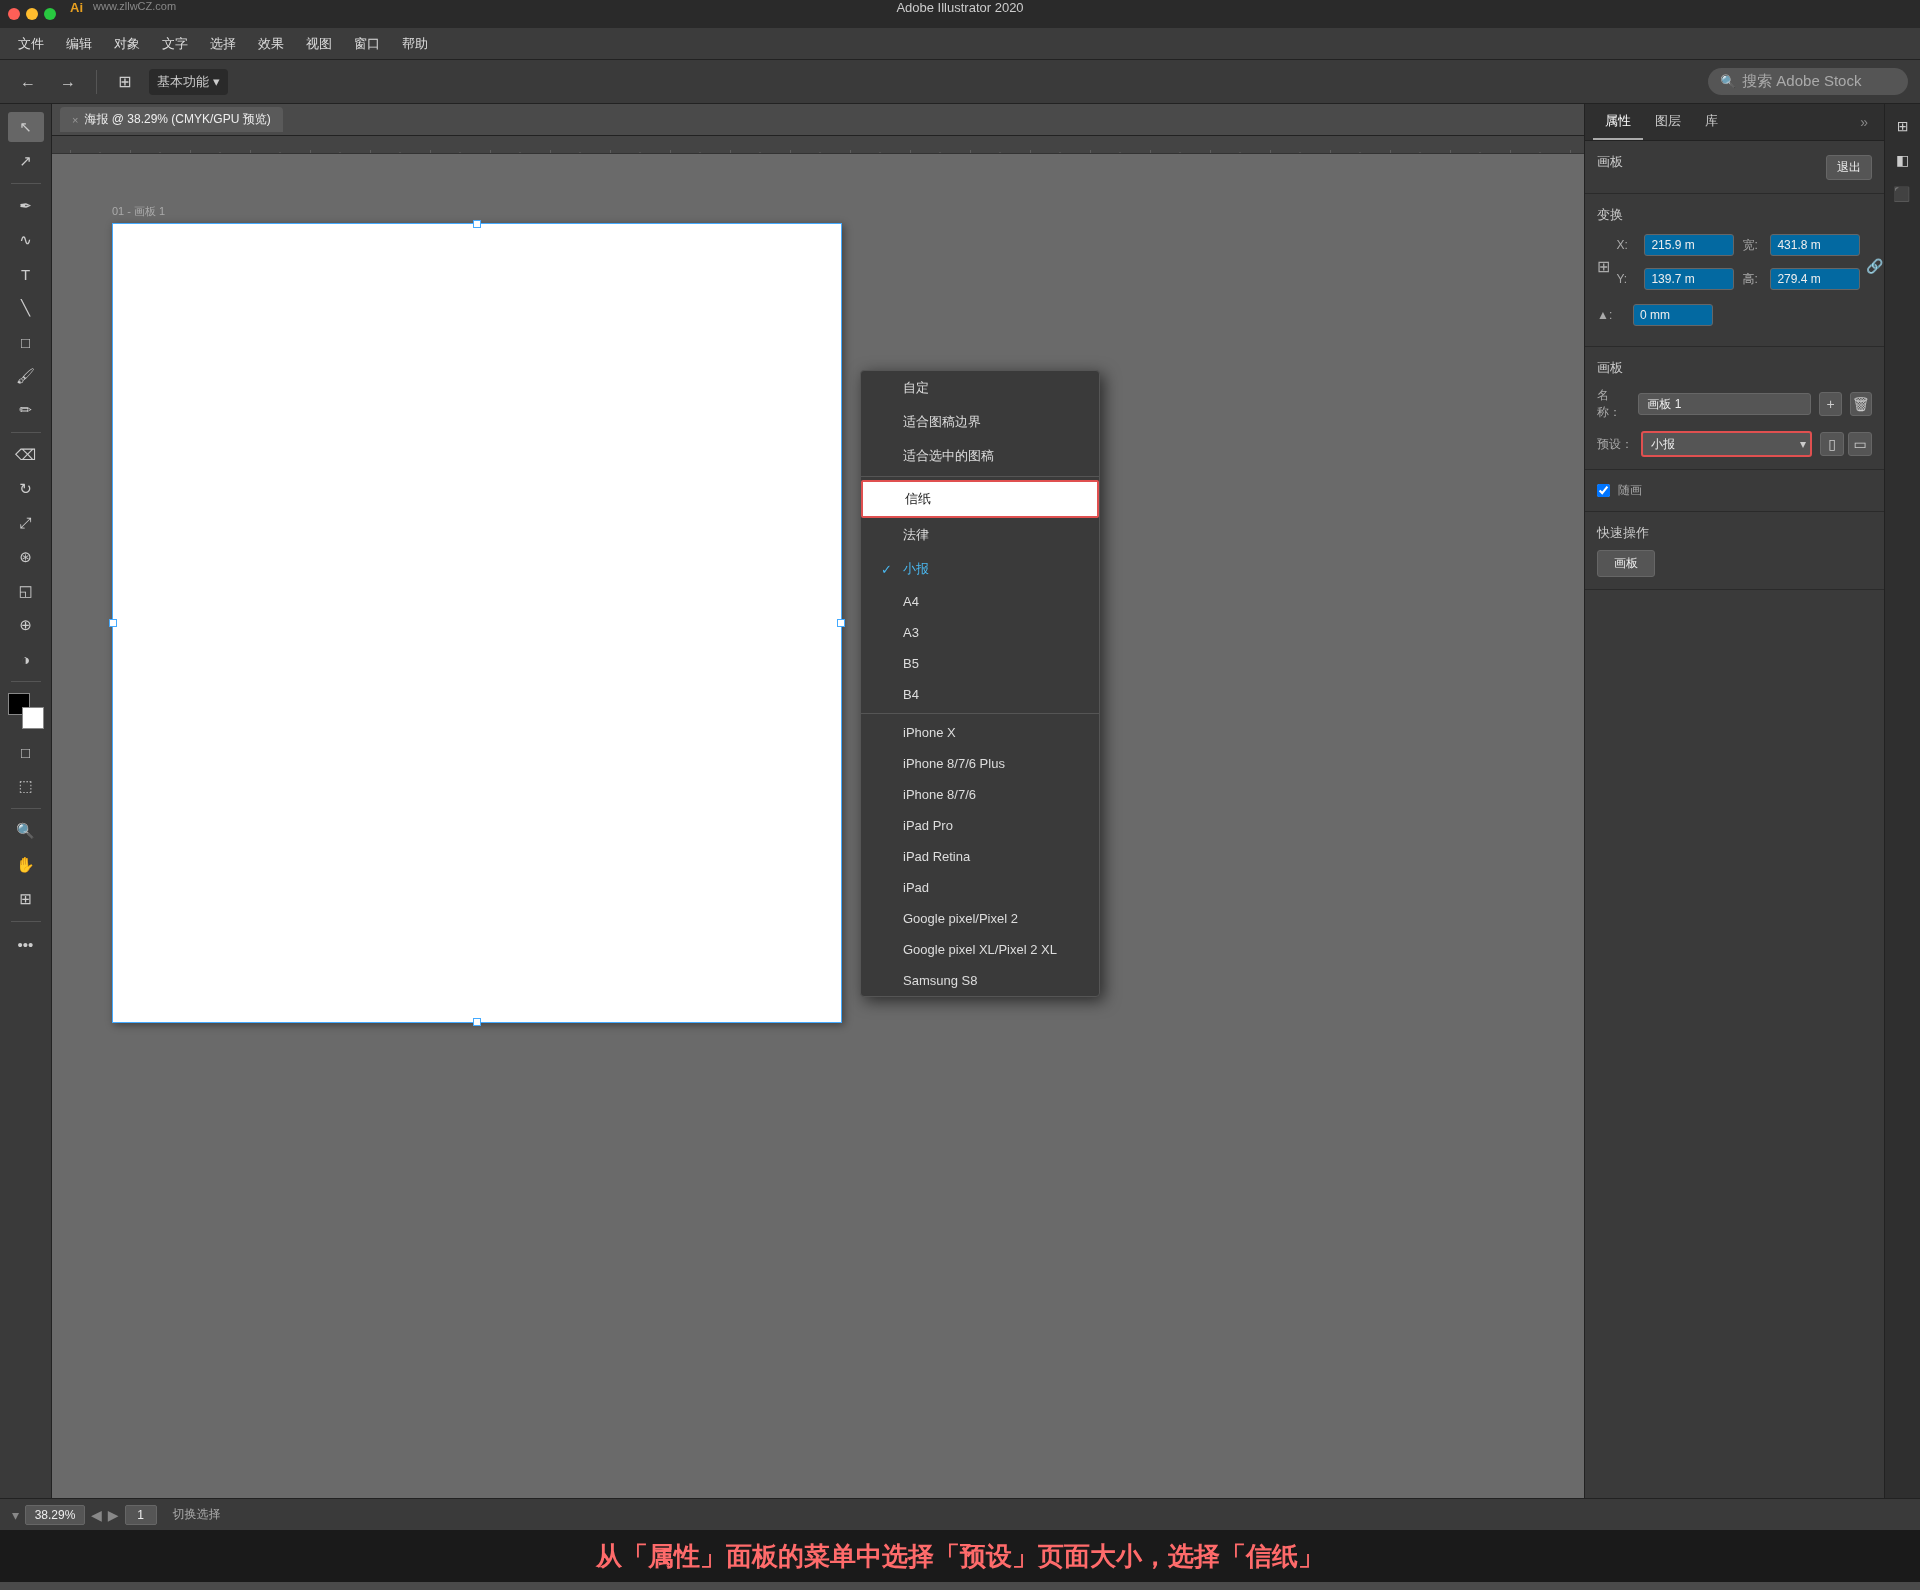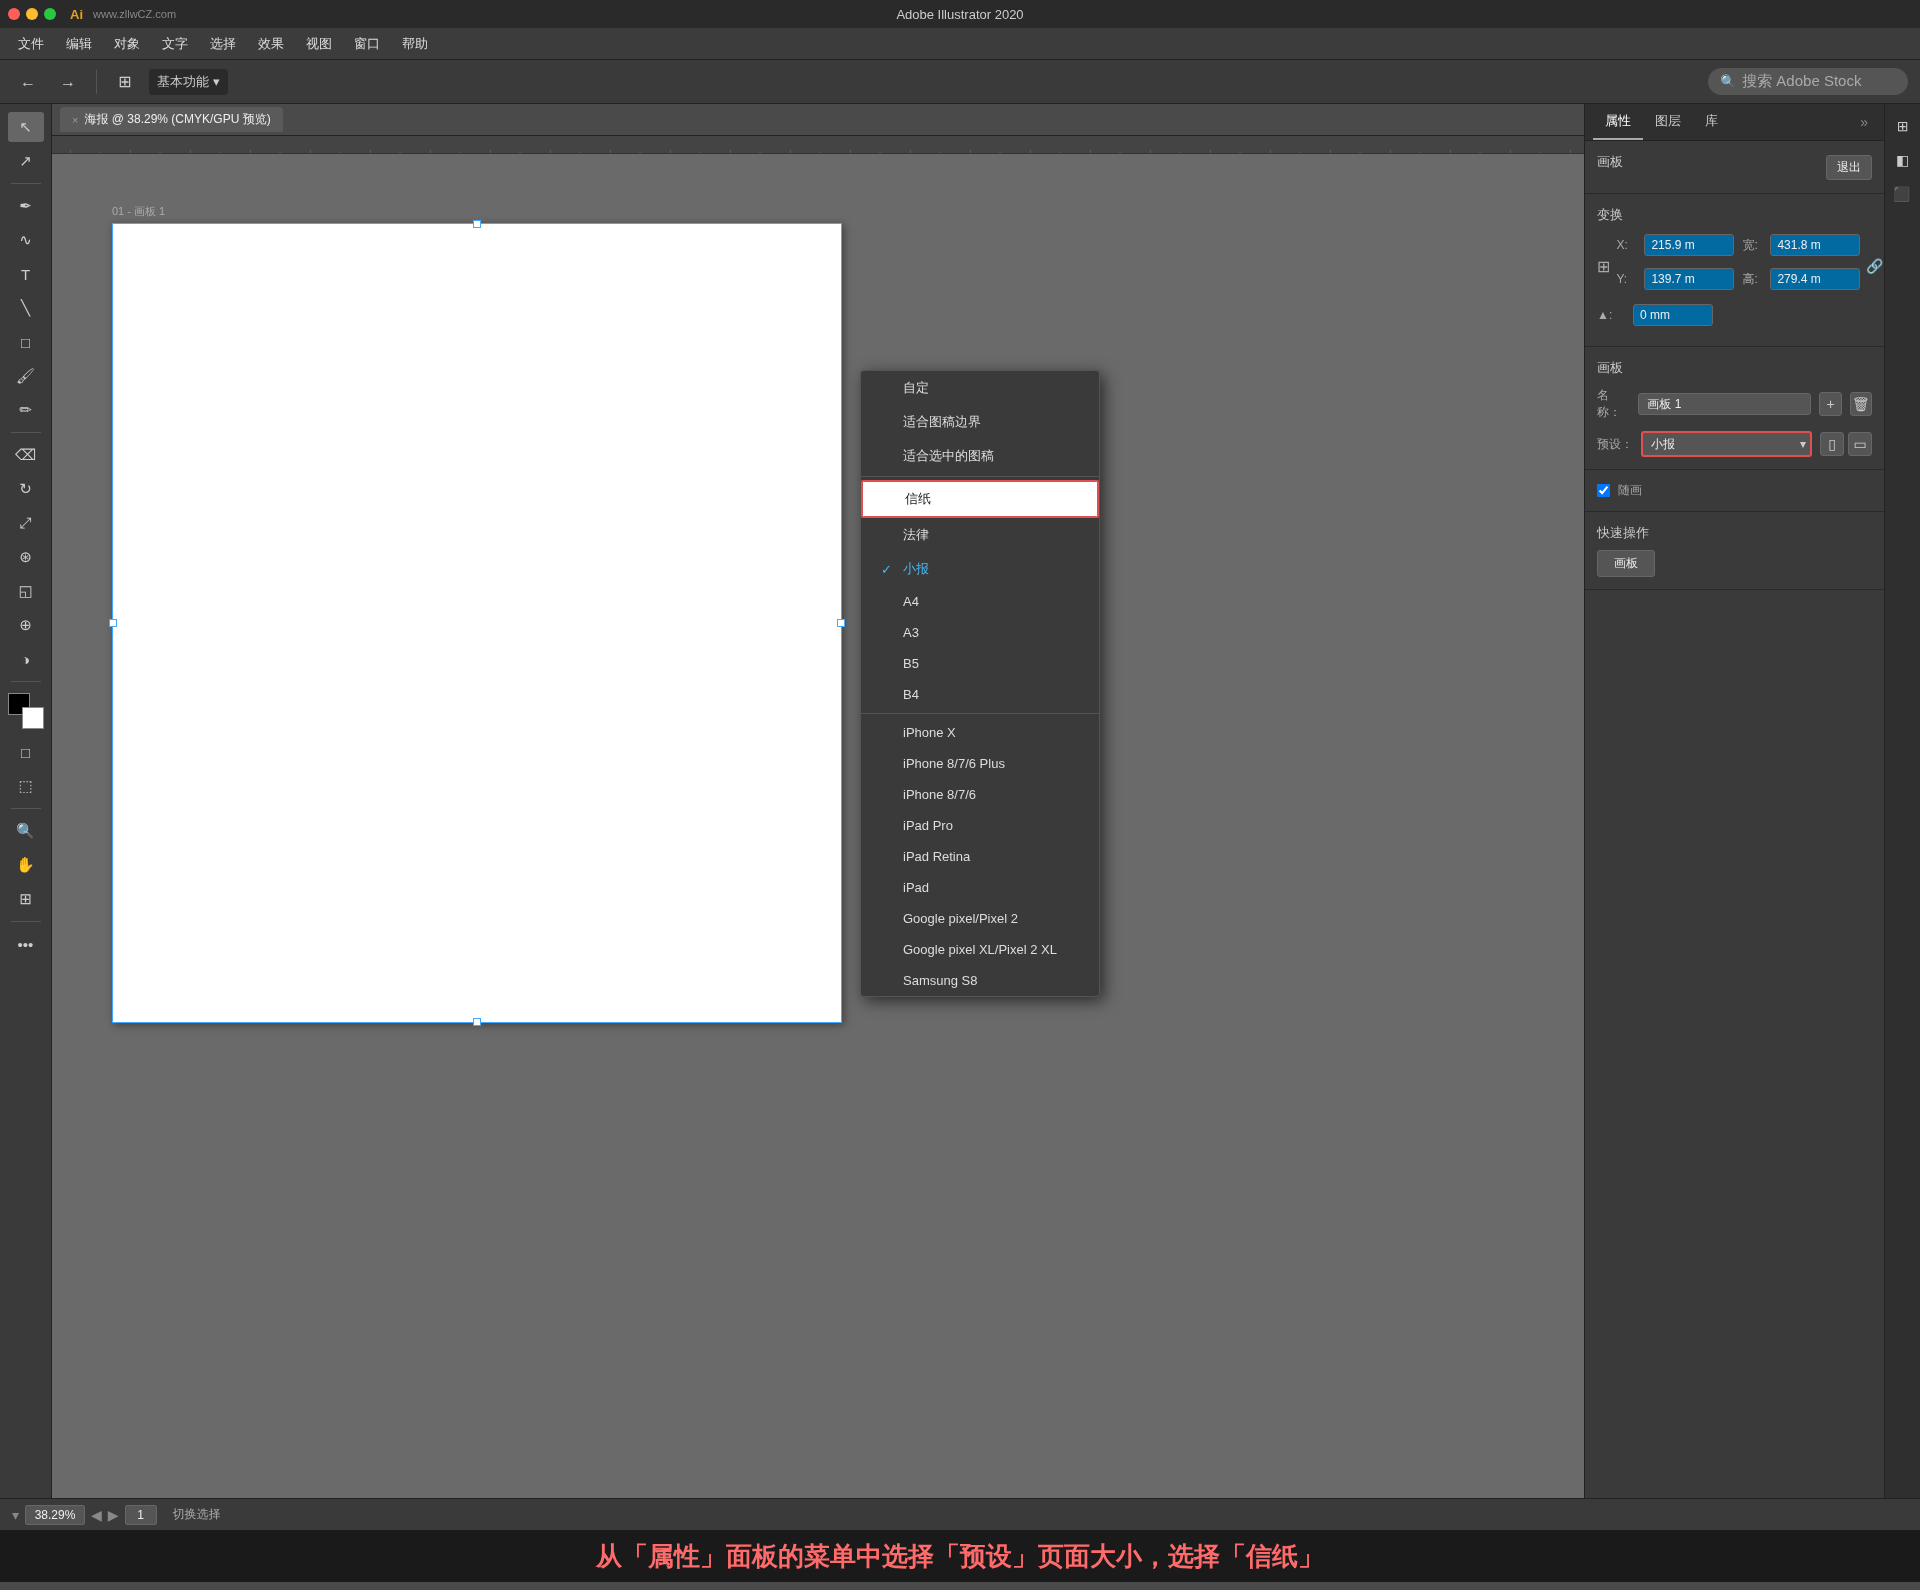--- a/index.html
+++ b/index.html
@@ -10,21 +10,20 @@
       font-family: "PingFang SC", "Microsoft YaHei", Arial, sans-serif;
       overflow: hidden;
       position: relative;
     }
 
     
     .title-bar {
       height: 28px;
       background: #2a2a2a;
       display: flex;
-      align-items: center;
       padding: 0 8px;
       gap: 6px;
       position: relative;
     }
     .traffic-lights {
       display: flex;
       gap: 6px;
       align-items: center;
     }
     .traffic-dot {

